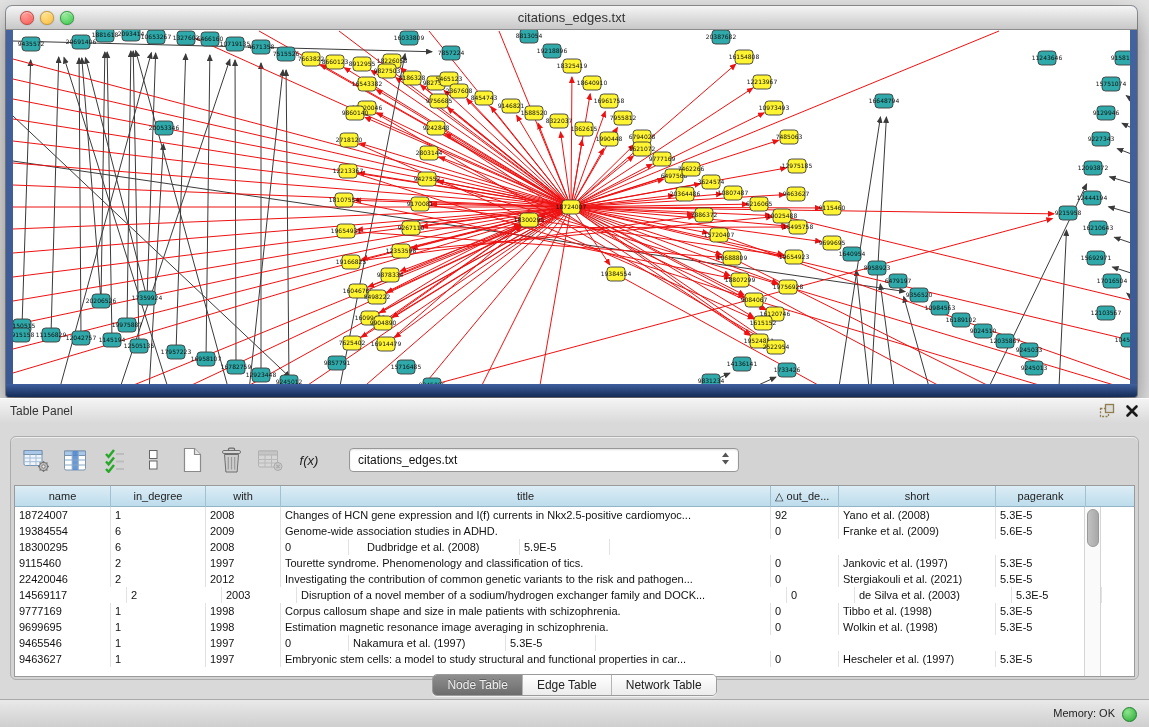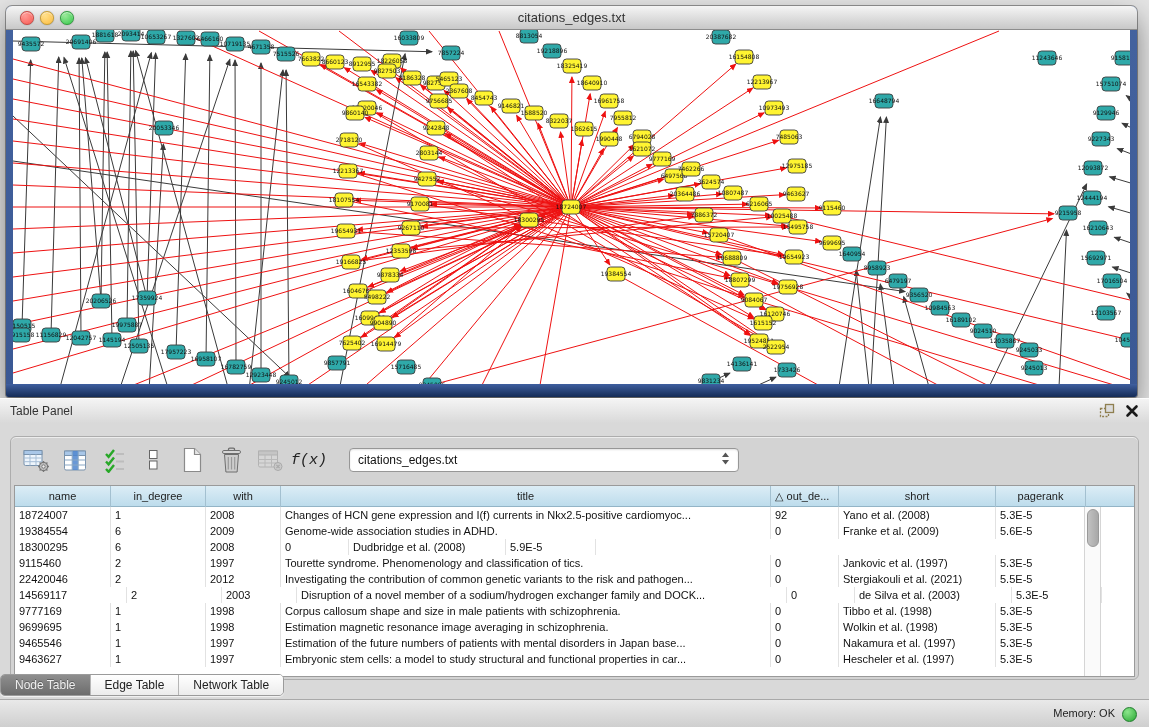--- a/index.html
+++ b/index.html
@@ -25,21 +25,21 @@
   .panel-head{position:absolute;top:398px;left:0;width:1149px;height:24px;
      background:linear-gradient(#f4f4f4,#d9d9d9);border-top:1px solid #fdfdfd;border-bottom:1px solid #b2b2b2;}
   .panel-head .ph-title{position:absolute;left:10px;top:0;line-height:24px;font-size:12px;color:#333;}
   .ph-icons{position:absolute;right:10px;top:4px;display:flex;gap:10px;align-items:center;}
   .panel-body{position:absolute;top:423px;left:0;width:1149px;height:277px;background:#d9d9d9;}
 
   .tool-wrap{position:absolute;left:10px;top:13px;width:1127px;height:242px;
      border:1px solid #adadad;border-radius:6px;background:#d3d3d3;box-shadow:inset 0 1px 0 rgba(255,255,255,.6);}
   .toolbar{position:absolute;left:0;top:0;height:46px;display:flex;align-items:center;padding-left:10px;gap:9px;}
   .tbtn{width:30px;height:32px;display:flex;align-items:center;justify-content:center;border-radius:4px;}
-  .fx{font-family:Liberation Mono, monospace;font-style:italic;font-size:15px;color:#222;}
+  .fx{font-family:Liberation Sans, sans-serif;font-style:italic;font-size:13px;color:#222;}
   .combo{margin-left:16px;width:372px;height:22px;background:#fff;border:1px solid #979797;border-radius:4px;
      display:flex;align-items:center;padding:0 8px;font-size:12px;color:#111;
      box-shadow:inset 0 1px 2px rgba(0,0,0,.12);}
   .combo .arrows{margin-left:auto;}
 
   .tablebox{position:absolute;left:3px;top:48px;width:1119px;height:190px;background:#fff;border:1px solid #9a9a9a;overflow:hidden;}
   .thead{position:absolute;left:0;top:0;width:100%;height:20px;
      background:linear-gradient(#dcedf6,#bddcec);border-bottom:1px solid #93b4c6;display:flex;}
   .th{flex:none;box-sizing:border-box;height:36px;line-height:20px;font-size:11px;color:#1d1d1d;
      text-align:center;border-right:1px solid #a3c0d0;overflow:hidden;white-space:nowrap;}
@@ -47,21 +47,21 @@
   .tbody{position:absolute;left:0;top:21px;right:0;bottom:0;}
   .tr{display:flex;height:16px;line-height:16px;}
   .td{flex:none;box-sizing:border-box;padding:0 4px;font-size:11px;color:#111;
      border-right:1px solid #e2e2e2;overflow:hidden;white-space:nowrap;}
   .vscroll{position:absolute;top:21px;bottom:0;left:1069px;width:15px;background:#fafafa;
      border-left:1px solid #d5d5d5;border-right:1px solid #d5d5d5;}
   .vthumb{position:absolute;top:2px;left:2px;width:10px;height:36px;border-radius:6px;
      background:linear-gradient(90deg,#c2c2c2,#a8a8a8);border:1px solid #999;}
 
   
-  .tabsbar{position:absolute;top:674px;left:0;width:1149px;}
+  .tabsbar{position:absolute;top:674px;left:0;width:1149px;text-align:center;}
   .seg{display:inline-flex;border:1px solid #9b9b9b;border-radius:5px;overflow:hidden;
      box-shadow:0 1px 1px rgba(255,255,255,.7);}
   .seg .tab{padding:0 14px;height:20px;line-height:20px;font-size:12px;color:#222;
      background:linear-gradient(#ffffff,#ececec);border-left:1px solid #b5b5b5;cursor:default;}
   .seg .tab:first-child{border-left:none;}
   .seg .tab.sel{background:linear-gradient(#8e8e8e,#6d6d6d);color:#efefef;text-shadow:0 -1px 0 rgba(0,0,0,.3);}
 
   
   .statusbar{position:absolute;left:0;bottom:0;width:1149px;height:27px;
      background:linear-gradient(#e9e9e9,#cfcfcf);border-top:1px solid #a9a9a9;}
@@ -924,21 +924,21 @@
               <span class="td" style="width: 490px;">Genome-wide association studies in ADHD.</span>
               <span class="td" style="width: 68px;">0</span>
               <span class="td" style="width: 157px;">Franke et al. (2009)</span>
               <span class="td" style="width: 90px;">5.6E-5</span>
             </div>
             <div class="tr">
               <span class="td" style="width: 96px;">18300295</span>
               <span class="td" style="width: 95px;">6</span>
               <span class="td" style="width: 75px;">2008</span>
               <span class="td" style="width: 68px;">0</span>
-              <span class="td" style="width: 157px;">Dudbridge et al. (2008)</span>
+              <span class="td" style="width: 157px; margin-left: 14px;">Dudbridge et al. (2008)</span>
               <span class="td" style="width: 90px;">5.9E-5</span>
             </div>
             <div class="tr">
               <span class="td" style="width: 96px;">9115460</span>
               <span class="td" style="width: 95px;">2</span>
               <span class="td" style="width: 75px;">1997</span>
               <span class="td" style="width: 490px;">Tourette syndrome. Phenomenology and classification of tics.</span>
               <span class="td" style="width: 68px;">0</span>
               <span class="td" style="width: 157px;">Jankovic et al. (1997)</span>
               <span class="td" style="width: 90px;">5.3E-5</span>
@@ -976,21 +976,20 @@
               <span class="td" style="width: 75px;">1998</span>
               <span class="td" style="width: 490px;">Estimation magnetic resonance image averaging in schizophrenia.</span>
               <span class="td" style="width: 68px;">0</span>
               <span class="td" style="width: 157px;">Wolkin et al. (1998)</span>
               <span class="td" style="width: 90px;">5.3E-5</span>
             </div>
             <div class="tr">
               <span class="td" style="width: 96px;">9465546</span>
               <span class="td" style="width: 95px;">1</span>
               <span class="td" style="width: 75px;">1997</span>
-              <span class="td" style="width: 490px;">Estimation of the future numbers of patients with mental disorders in Japan base...</span>
               <span class="td" style="width: 68px;">0</span>
               <span class="td" style="width: 157px;">Nakamura et al. (1997)</span>
               <span class="td" style="width: 90px;">5.3E-5</span>
             </div>
             <div class="tr">
               <span class="td" style="width: 96px;">9463627</span>
               <span class="td" style="width: 95px;">1</span>
               <span class="td" style="width: 75px;">1997</span>
               <span class="td" style="width: 490px;">Embryonic stem cells: a model to study structural and functional properties in car...</span>
               <span class="td" style="width: 68px;">0</span>

